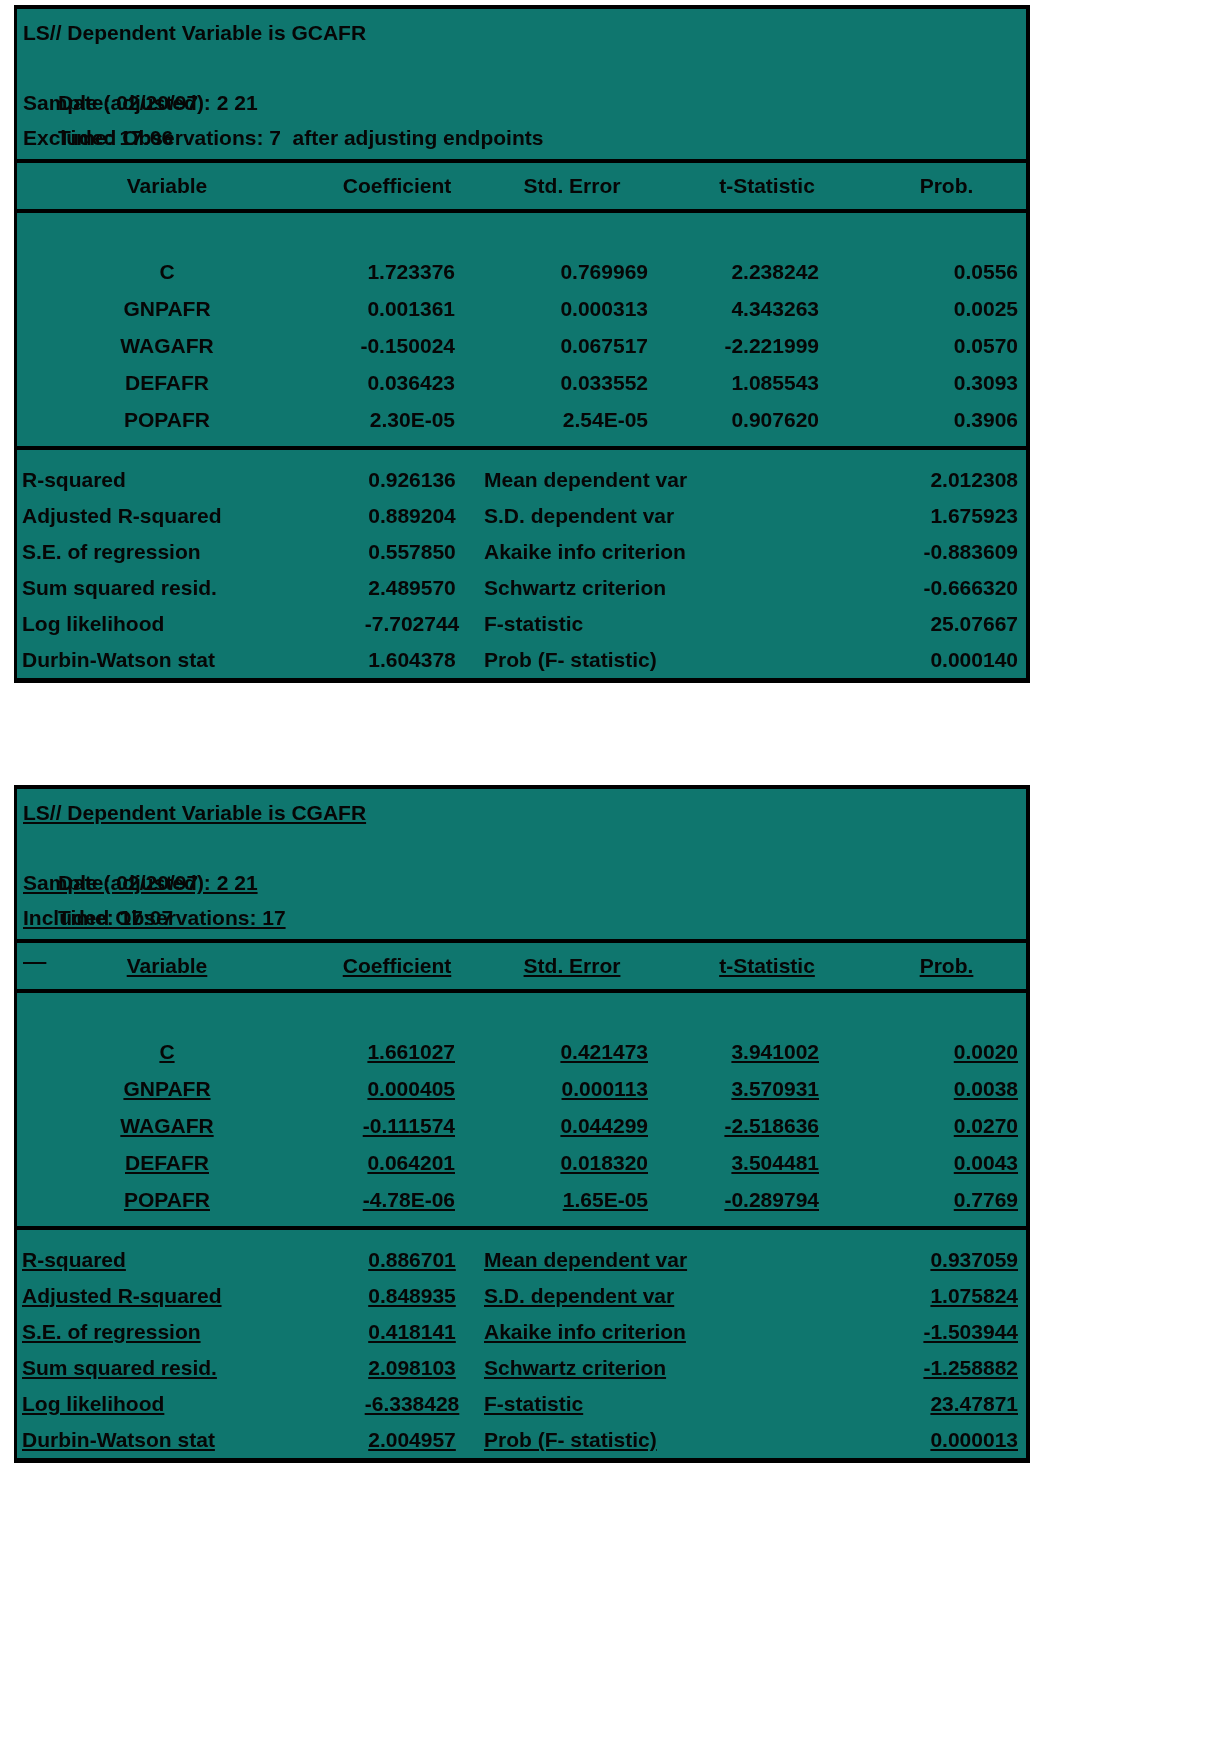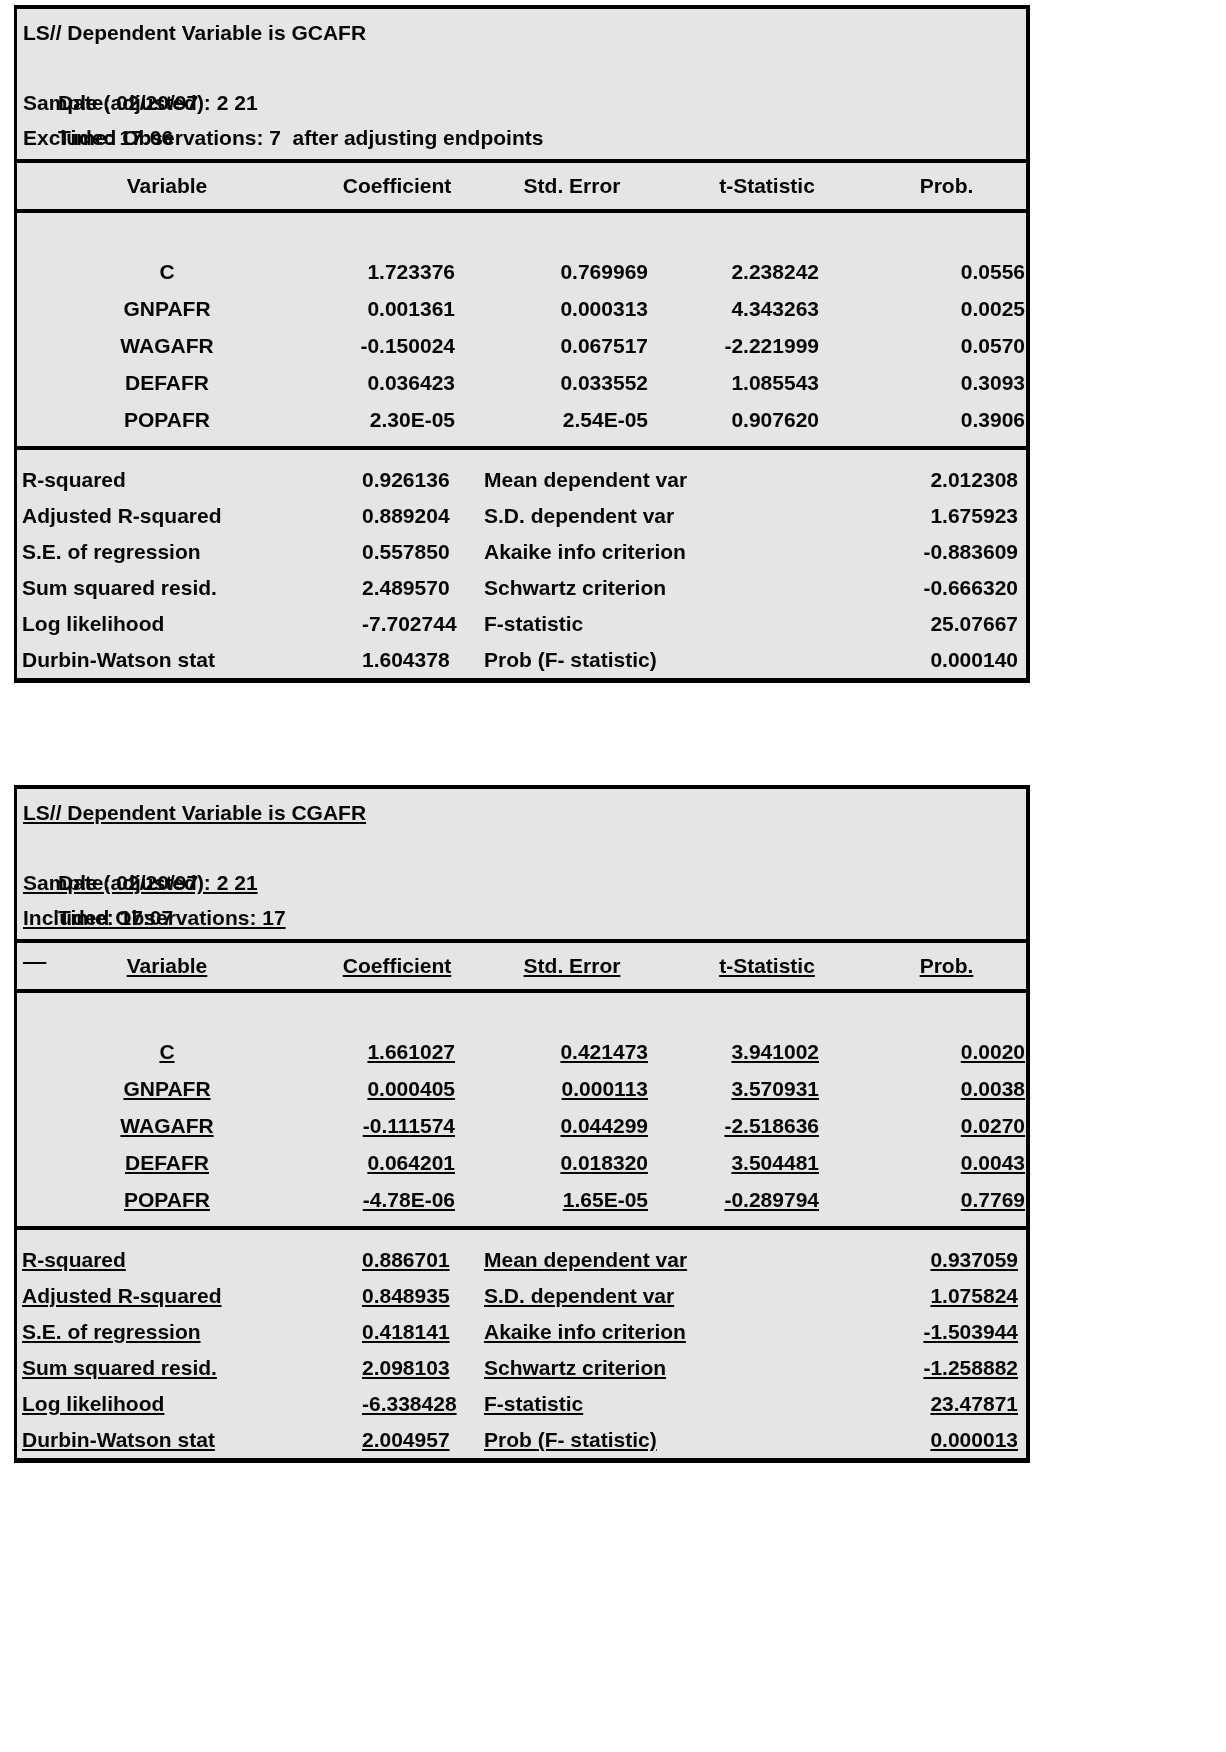--- a/index.html
+++ b/index.html
@@ -10,21 +10,21 @@
     position: relative;
     font-family: "Liberation Sans", sans-serif;
     font-weight: 600;
     color: #060606;
     -webkit-font-smoothing: antialiased;
   }
 
   .report {
     width: 1016px;
     margin-left: 14px;
-    background: #e5e5e5;
+    background: #0f766e;
     border: 3px solid #000;
     border-top-width: 4px;
     border-right-width: 4px;
     border-bottom-width: 5px;
   }
   .report.first  { margin-top: 5px; }
   .report.second { margin-top: 102px; text-decoration: underline; }
 
   
   .hdrsec { padding: 6px 0 4px 6px; }
@@ -60,33 +60,33 @@
     grid-template-columns: 300px 160px 190px 200px 1fr;
     height: 37px;
     line-height: 37px;
     font-size: 21px;
   }
   .vname { text-align: center; }
   .num   { text-align: right; }
   .n2 { padding-right: 22px; }
   .n3 { padding-right: 19px; }
   .n4 { padding-right: 48px; }
-  .n5 { padding-right: 1px; }
+  .n5 { padding-right: 8px; }
 
   
   .statsec { padding: 12px 0 0 0; }
   .srow {
     display: grid;
     grid-template-columns: 345px 100px 355px 1fr;
     height: 36px;
     line-height: 36px;
     font-size: 21px;
   }
   .slab  { padding-left: 5px; text-align: left; }
-  .sval  { text-align: left; }
+  .sval  { text-align: center; }
   .slab2 { padding-left: 22px; text-align: left; }
   .sval2 { text-align: right; padding-right: 8px; }
 </style>
 </head>
 <body>
 
 <section class="report first">
   <div class="hdrsec">
     <div class="hline">LS// Dependent Variable is GCAFR</div>
     <div class="hline">

